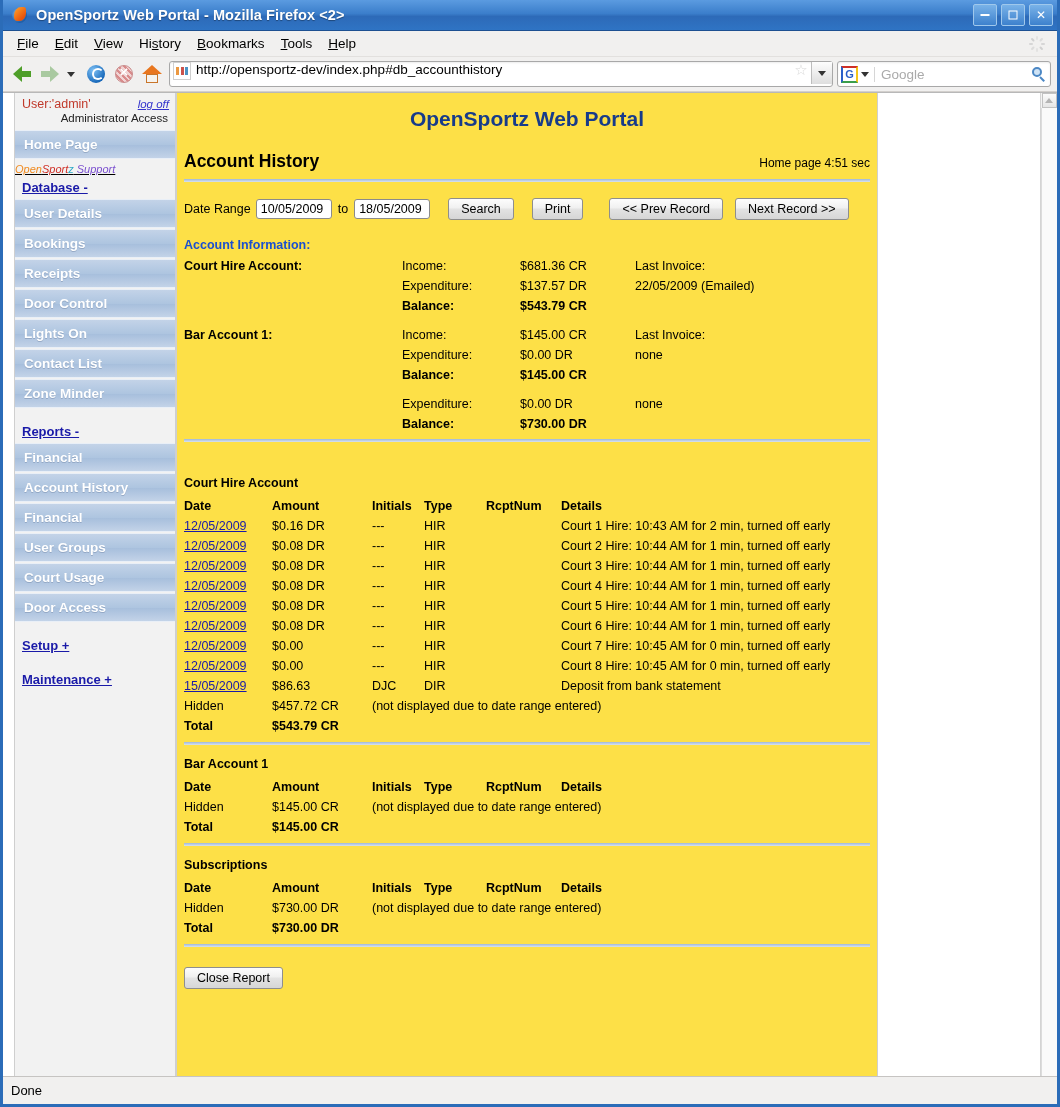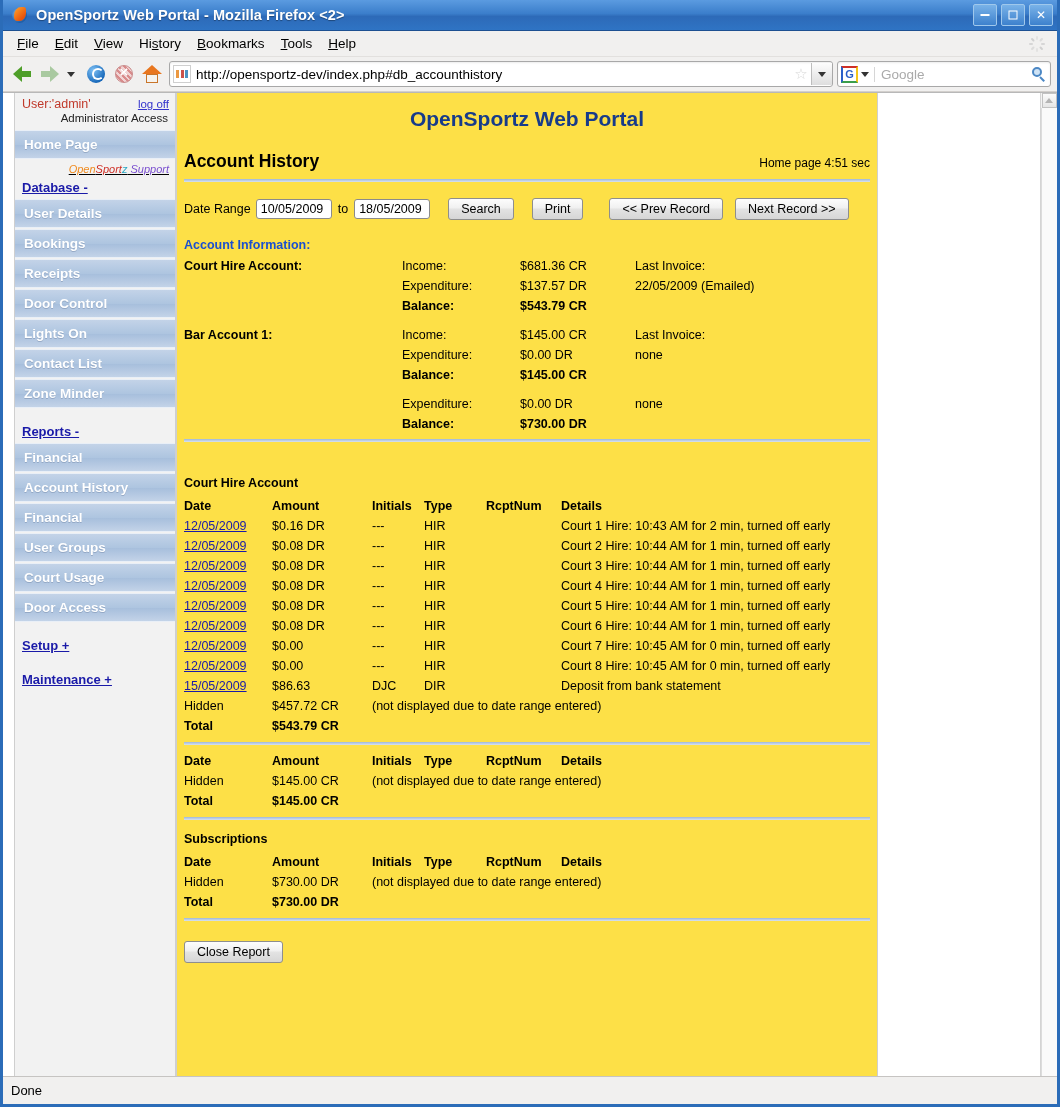--- a/index.html
+++ b/index.html
@@ -130,21 +130,21 @@
     border-bottom: 9px solid #e8761f;
   }
   .home .body {
     position: absolute; left: 4px; top: 9px; width: 12px; height: 9px;
     background: #f5f3ef; border: 1px solid #c9752a; box-sizing: border-box;
   }
 
   .urlbox {
     flex: 1 1 auto; height: 24px; background: #fff;
     border: 1px solid #a8a8a8; border-radius: 3px;
-    display: flex; align-items: center; margin: 0 4px 0 2px;
+    display: flex; align-items: flex-start; margin: 0 4px 0 2px;
     box-shadow: inset 0 1px 2px rgba(0,0,0,.08);
   }
   .favicon {
     width: 18px; height: 18px; margin: 0 5px 0 3px; flex: 0 0 auto;
     border: 1px solid #cfcfcf; background: #fff; position: relative; box-sizing: border-box;
   }
   .favicon:after {
     content: ""; position: absolute; left: 2px; top: 4px; width: 12px; height: 8px;
     background:
       linear-gradient(to right, #e8861f 0 3px, transparent 3px 5px, #c0332b 5px 8px, transparent 8px 9px, #2b7fb8 9px 12px);
@@ -228,34 +228,34 @@
   .logo .pen { color: #1a1a1a; }
   .logo .s { color: #cf2f26; font-size: 30px; }
   .logo .portz { color: #1a1a1a; }
   .logo .z { color: #29a8c4; }
   .userline {
     display: flex; align-items: baseline; justify-content: space-between;
     padding: 4px 6px 0 7px;
     gap: 9px;
   }
   .user-name { color: #c0392b; font-size: 12.5px; }
-  .logoff { color: #3333cc; font-size: 11.5px; text-decoration: underline; }
+  .logoff { color: #3333cc; font-size: 11.5px; font-style: italic; text-decoration: underline; }
   .admin-access { padding: 1px 7px 6px 7px; font-size: 11.5px; color: #222; text-align: right; }
 
   .navbtn {
     background: linear-gradient(to bottom, #c3d3e8 0%, #aec5e0 50%, #a6bedc 51%, #c3d3e8 100%);
     border-top: 1px solid #e9eff7;
     border-bottom: 1px solid #e9eff7;
     color: #ffffff; font-weight: bold; font-size: 13.5px;
     padding: 6px 0 6px 9px;
     text-shadow: 0 1px 0 rgba(120,140,170,.5);
     margin-bottom: 1px;
   }
   .support-link {
-    text-align: right; padding: 3px 6px 2px 0;
+    text-align: left; padding: 3px 6px 2px 0;
     font-size: 11px; font-style: italic; text-decoration: underline;
     white-space: nowrap;
   }
   .support-link .a { color: #f08a1e; }
   .support-link .b { color: #cf2f26; }
   .support-link .c2 { color: #29a8c4; }
   .support-link .d { color: #7a4fcf; }
   .section-link {
     padding: 3px 0 4px 7px; font-size: 13px; font-weight: bold;
     color: #1a1aa8; text-decoration: underline;
@@ -691,20 +691,21 @@
                     <tr class="total">
                       <td class="col-date">Total</td>
                       <td class="col-amt">$543.79 CR</td>
                       <td colspan="4"></td>
                     </tr>
                   </tbody>
                 </table>
                 <div class="rule thin"></div>
               </div>
               <div>
+                <div class="sec-title">Bar Account 1</div>
                 <table class="tx-table">
                   <thead>
                     <tr>
                       <th class="col-date">Date</th>
                       <th class="col-amt">Amount</th>
                       <th class="col-ini">Initials</th>
                       <th class="col-type">Type</th>
                       <th class="col-rcpt">RcptNum</th>
                       <th class="">Details</th>
                     </tr>

